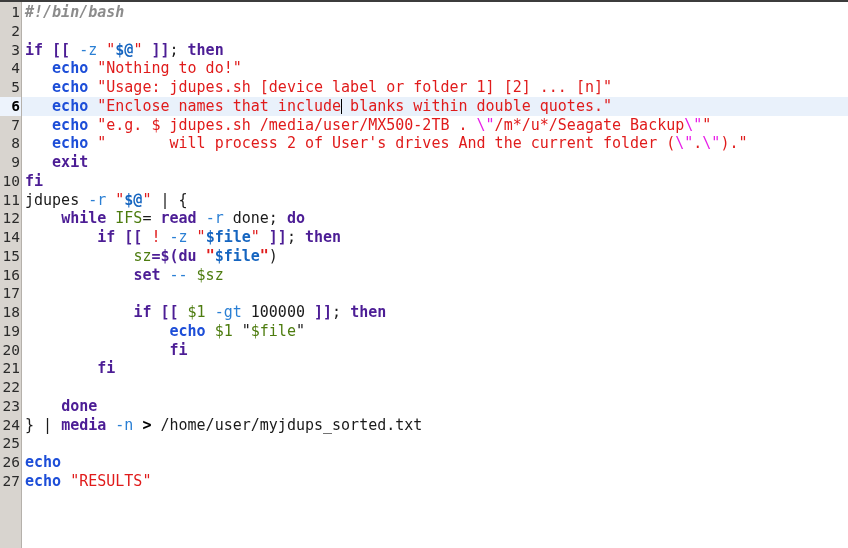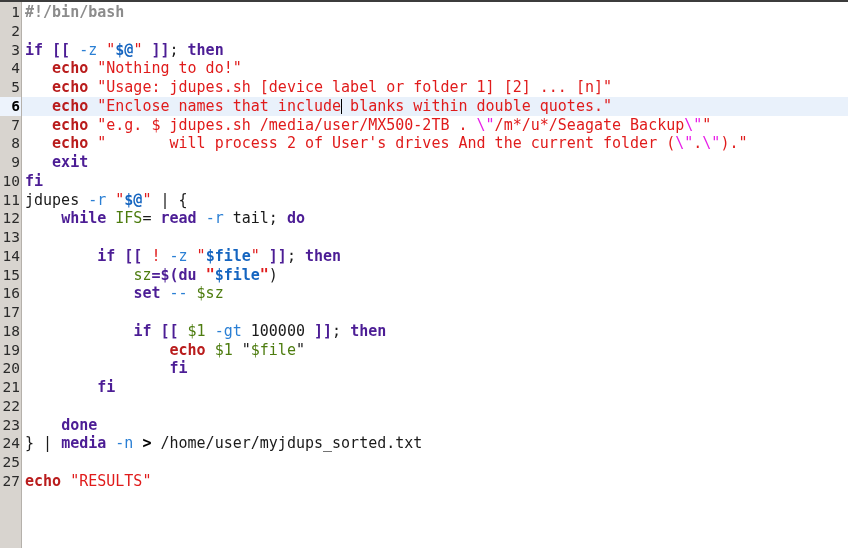--- a/index.html
+++ b/index.html
@@ -86,27 +86,27 @@
   .line.current {
     background: #e9f1fb;
   }
   .line.current .code {
     background: #e9f1fb;
   }
 
   
   .t-plain   { color: #1a1a1a; }
   .t-kw      { color: #4c1d95; font-weight: bold; }
-  .t-cmd     { color: #b91c1c; font-weight: bold; }
+  .t-cmd     { color: #1d4ed8; font-weight: bold; }
   .t-str     { color: #e01b1b; }
   .t-strb    { color: #e01b1b; font-weight: bold; }
   .t-var     { color: #4d7c0f; }
   .t-varb    { color: #1565c0; font-weight: bold; }
   .t-opt     { color: #2a7fd4; }
-  .t-comment { color: #8c8c8c; font-weight: bold; }
+  .t-comment { color: #8c8c8c; font-weight: bold; font-style: italic; }
   .t-esc     { color: #e81ee8; }
   .t-op      { color: #000000; font-weight: bold; }
   .t-bang    { color: #e01b1b; }
 
   
   .caret {
     display: inline-block;
     width: 0;
     border-left: 1px solid #000000;
     height: 15px;
@@ -124,29 +124,29 @@
       <div class="line"><span class="num">2</span><span class="code">&nbsp;</span></div>
       <div class="line"><span class="num">3</span><span class="code"><span class="t-kw">if</span><span class="t-plain"> </span><span class="t-kw">[[</span><span class="t-plain"> </span><span class="t-opt">-z</span><span class="t-plain"> </span><span class="t-str">"</span><span class="t-varb">$@</span><span class="t-str">"</span><span class="t-plain"> </span><span class="t-kw">]]</span><span class="t-plain">; </span><span class="t-kw">then</span></span></div>
       <div class="line"><span class="num">4</span><span class="code"><span class="t-plain">   </span><span class="t-cmd">echo</span><span class="t-plain"> </span><span class="t-str">"Nothing to do!"</span></span></div>
       <div class="line"><span class="num">5</span><span class="code"><span class="t-plain">   </span><span class="t-cmd">echo</span><span class="t-plain"> </span><span class="t-str">"Usage: jdupes.sh [device label or folder 1] [2] ... [n]"</span></span></div>
       <div class="line current"><span class="num">6</span><span class="code"><span class="t-plain">   </span><span class="t-cmd">echo</span><span class="t-plain"> </span><span class="t-str">"Enclose names that include</span><span class="caret"></span><span class="t-str"> blanks within double quotes."</span></span></div>
       <div class="line"><span class="num">7</span><span class="code"><span class="t-plain">   </span><span class="t-cmd">echo</span><span class="t-plain"> </span><span class="t-str">"e.g. $ jdupes.sh /media/user/MX500-2TB . </span><span class="t-esc">\"</span><span class="t-str">/m*/u*/Seagate Backup</span><span class="t-esc">\"</span><span class="t-str">"</span></span></div>
       <div class="line"><span class="num">8</span><span class="code"><span class="t-plain">   </span><span class="t-cmd">echo</span><span class="t-plain"> </span><span class="t-str">"       will process 2 of User's drives And the current folder (</span><span class="t-esc">\"</span><span class="t-str">.</span><span class="t-esc">\"</span><span class="t-str">)."</span></span></div>
       <div class="line"><span class="num">9</span><span class="code"><span class="t-plain">   </span><span class="t-kw">exit</span></span></div>
       <div class="line"><span class="num">10</span><span class="code"><span class="t-kw">fi</span></span></div>
       <div class="line"><span class="num">11</span><span class="code"><span class="t-plain">jdupes </span><span class="t-opt">-r</span><span class="t-plain"> </span><span class="t-str">"</span><span class="t-varb">$@</span><span class="t-str">"</span><span class="t-plain"> | {</span></span></div>
-      <div class="line"><span class="num">12</span><span class="code"><span class="t-plain">    </span><span class="t-kw">while</span><span class="t-plain"> </span><span class="t-var">IFS</span><span class="t-plain">= </span><span class="t-kw">read</span><span class="t-plain"> </span><span class="t-opt">-r</span><span class="t-plain"> tail; </span><span class="t-kw">do</span></span></div>
-      <div class="line"><span class="num">13</span><span class="code">&nbsp;</span></div>
+      <div class="line"><span class="num">12</span><span class="code"><span class="t-plain">    </span><span class="t-kw">while</span><span class="t-plain"> </span><span class="t-var">IFS</span><span class="t-plain">= </span><span class="t-kw">read</span><span class="t-plain"> </span><span class="t-opt">-r</span><span class="t-plain"> done; </span><span class="t-kw">do</span></span></div>
       <div class="line"><span class="num">14</span><span class="code"><span class="t-plain">        </span><span class="t-kw">if</span><span class="t-plain"> </span><span class="t-kw">[[</span><span class="t-plain"> </span><span class="t-bang">!</span><span class="t-plain"> </span><span class="t-opt">-z</span><span class="t-plain"> </span><span class="t-str">"</span><span class="t-varb">$file</span><span class="t-str">"</span><span class="t-plain"> </span><span class="t-kw">]]</span><span class="t-plain">; </span><span class="t-kw">then</span></span></div>
       <div class="line"><span class="num">15</span><span class="code"><span class="t-plain">            </span><span class="t-var">sz</span><span class="t-kw">=$(du</span><span class="t-plain"> </span><span class="t-strb">"</span><span class="t-varb">$file</span><span class="t-strb">"</span><span class="t-plain">)</span></span></div>
       <div class="line"><span class="num">16</span><span class="code"><span class="t-plain">            </span><span class="t-kw">set</span><span class="t-plain"> </span><span class="t-opt">--</span><span class="t-plain"> </span><span class="t-var">$sz</span></span></div>
       <div class="line"><span class="num">17</span><span class="code">&nbsp;</span></div>
       <div class="line"><span class="num">18</span><span class="code"><span class="t-plain">            </span><span class="t-kw">if</span><span class="t-plain"> </span><span class="t-kw">[[</span><span class="t-plain"> </span><span class="t-var">$1</span><span class="t-plain"> </span><span class="t-opt">-gt</span><span class="t-plain"> 100000 </span><span class="t-kw">]]</span><span class="t-plain">; </span><span class="t-kw">then</span></span></div>
       <div class="line"><span class="num">19</span><span class="code"><span class="t-plain">                </span><span class="t-cmd">echo</span><span class="t-plain"> </span><span class="t-var">$1</span><span class="t-plain"> "</span><span class="t-var">$file</span><span class="t-plain">"</span></span></div>
       <div class="line"><span class="num">20</span><span class="code"><span class="t-plain">                </span><span class="t-kw">fi</span></span></div>
       <div class="line"><span class="num">21</span><span class="code"><span class="t-plain">        </span><span class="t-kw">fi</span></span></div>
       <div class="line"><span class="num">22</span><span class="code">&nbsp;</span></div>
       <div class="line"><span class="num">23</span><span class="code"><span class="t-plain">    </span><span class="t-kw">done</span></span></div>
       <div class="line"><span class="num">24</span><span class="code"><span class="t-plain">} | </span><span class="t-kw">media</span><span class="t-plain"> </span><span class="t-opt">-n</span><span class="t-plain"> </span><span class="t-op">&gt;</span><span class="t-plain"> /home/user/myjdups_sorted.txt</span></span></div>
       <div class="line"><span class="num">25</span><span class="code">&nbsp;</span></div>
+      <div class="line"><span class="num">26</span><span class="code"><span class="t-cmd">echo</span></span></div>
       <div class="line"><span class="num">27</span><span class="code"><span class="t-cmd">echo</span><span class="t-plain"> </span><span class="t-str">"RESULTS"</span></span></div>
     </div>
 </div>
 
 </body></html>

